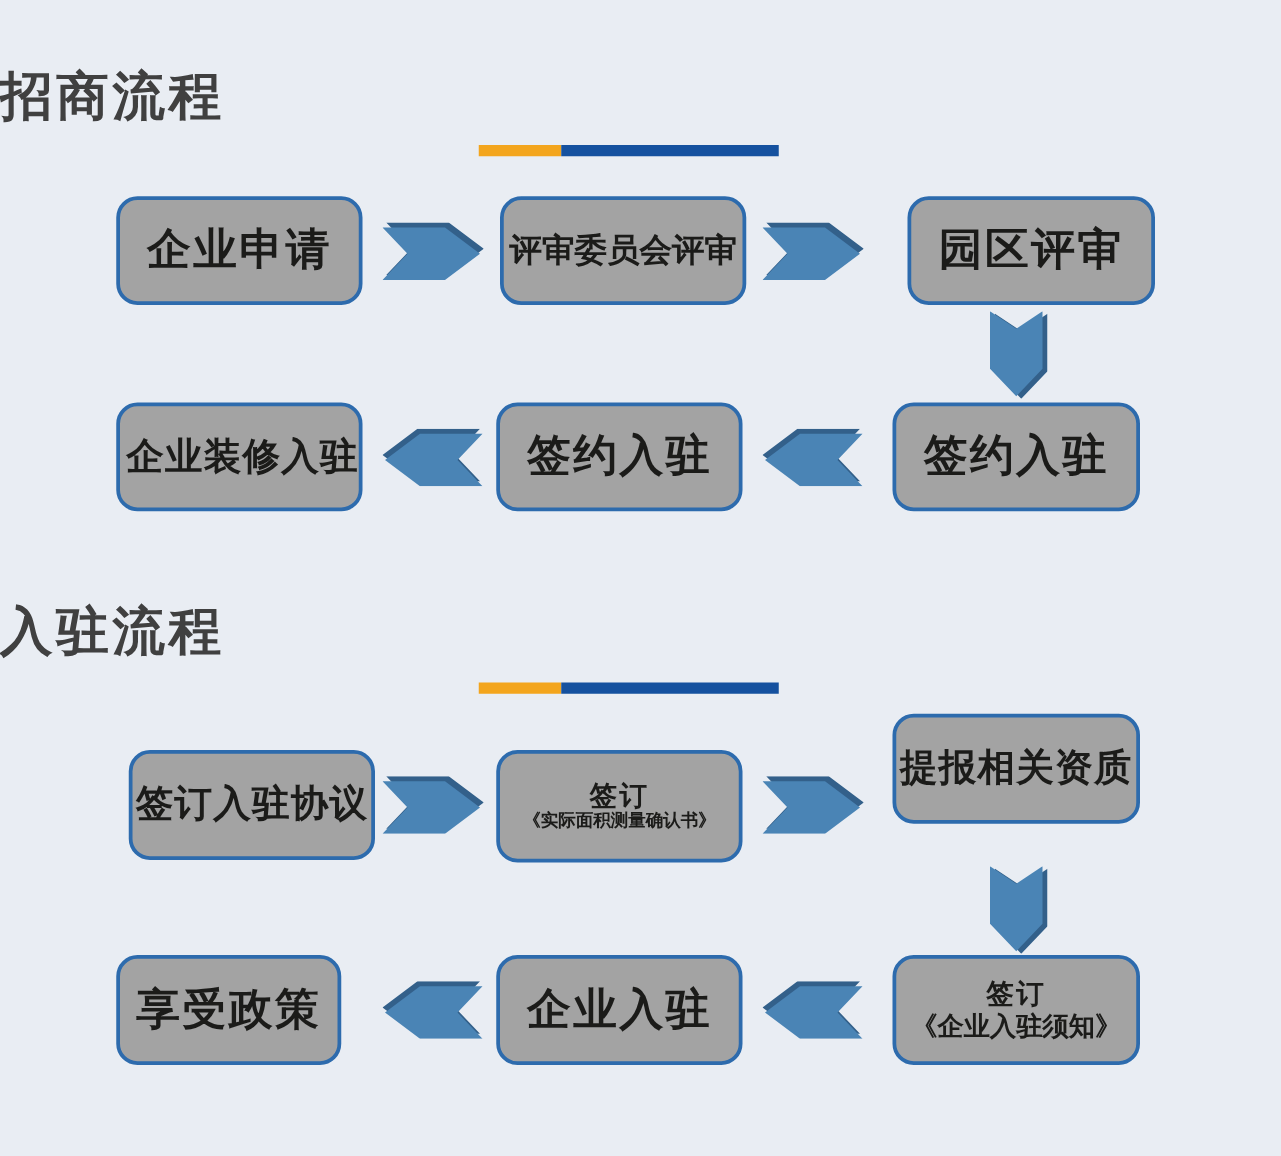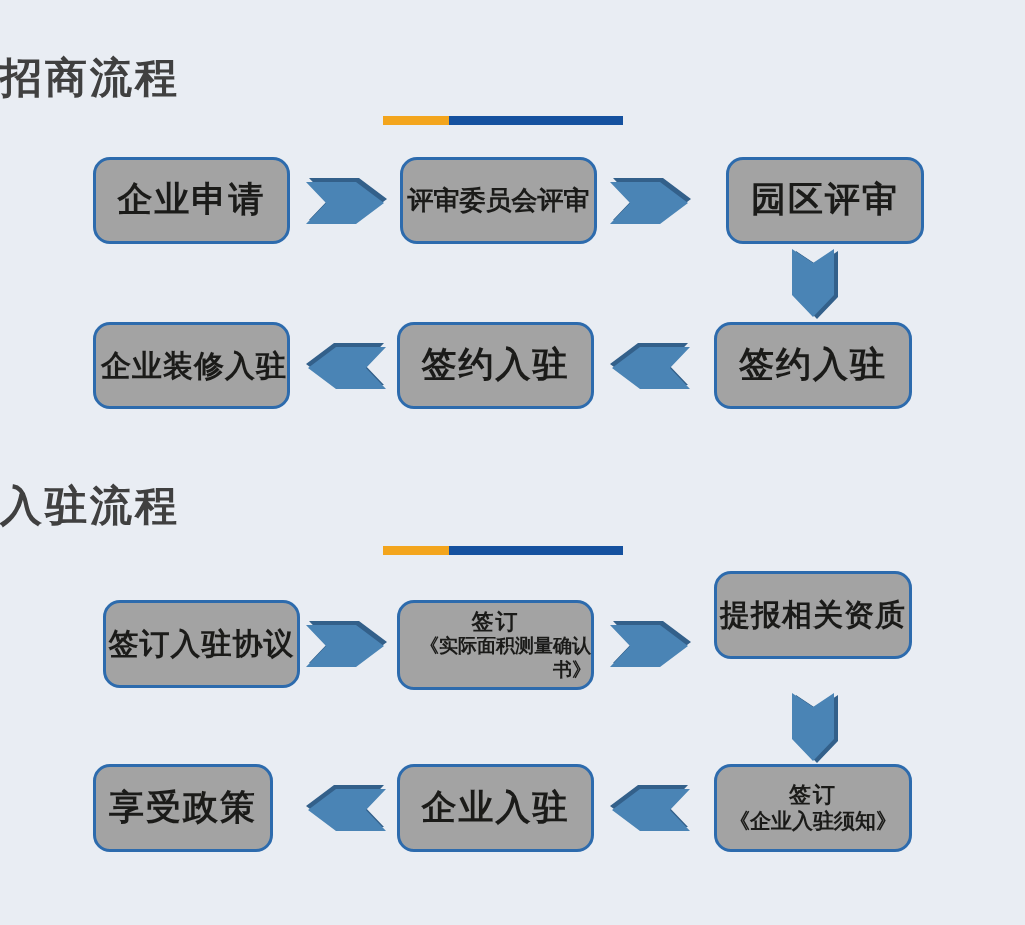--- a/index.html
+++ b/index.html
@@ -16,21 +16,21 @@
   .underline .seg-blue{flex:1;height:9px;background:#15519f;}
   .box{
     position:absolute;background:#a3a3a3;border:3px solid #2d6bad;border-radius:17px;
     display:flex;flex-direction:column;align-items:center;justify-content:center;
     font-weight:bold;color:#1b1b19;text-align:center;box-sizing:border-box;
   }
   .fs35{font-size:35px;letter-spacing:2px;line-height:1.05;}
   .fs30{font-size:30px;letter-spacing:1px;line-height:1.05;}
   .fs26{font-size:26px;letter-spacing:0px;line-height:1.05;}
   .fs29{font-size:22px;letter-spacing:2px;line-height:1.15;}
-  .fs19{font-size:19px;letter-spacing:0px;line-height:1.25;text-align:right;}
+  .fs19{font-size:14px;letter-spacing:0px;line-height:1.25;text-align:right;}
   .fs21{font-size:21px;letter-spacing:0px;line-height:1.25;}
   .arrow{position:absolute;}
   .arrow polygon.dark{fill:#33608a;}
   .arrow polygon.main{fill:#4a84b5;}
 </style>
 </head>
 <body>
 
 <div id="canvas">
 

